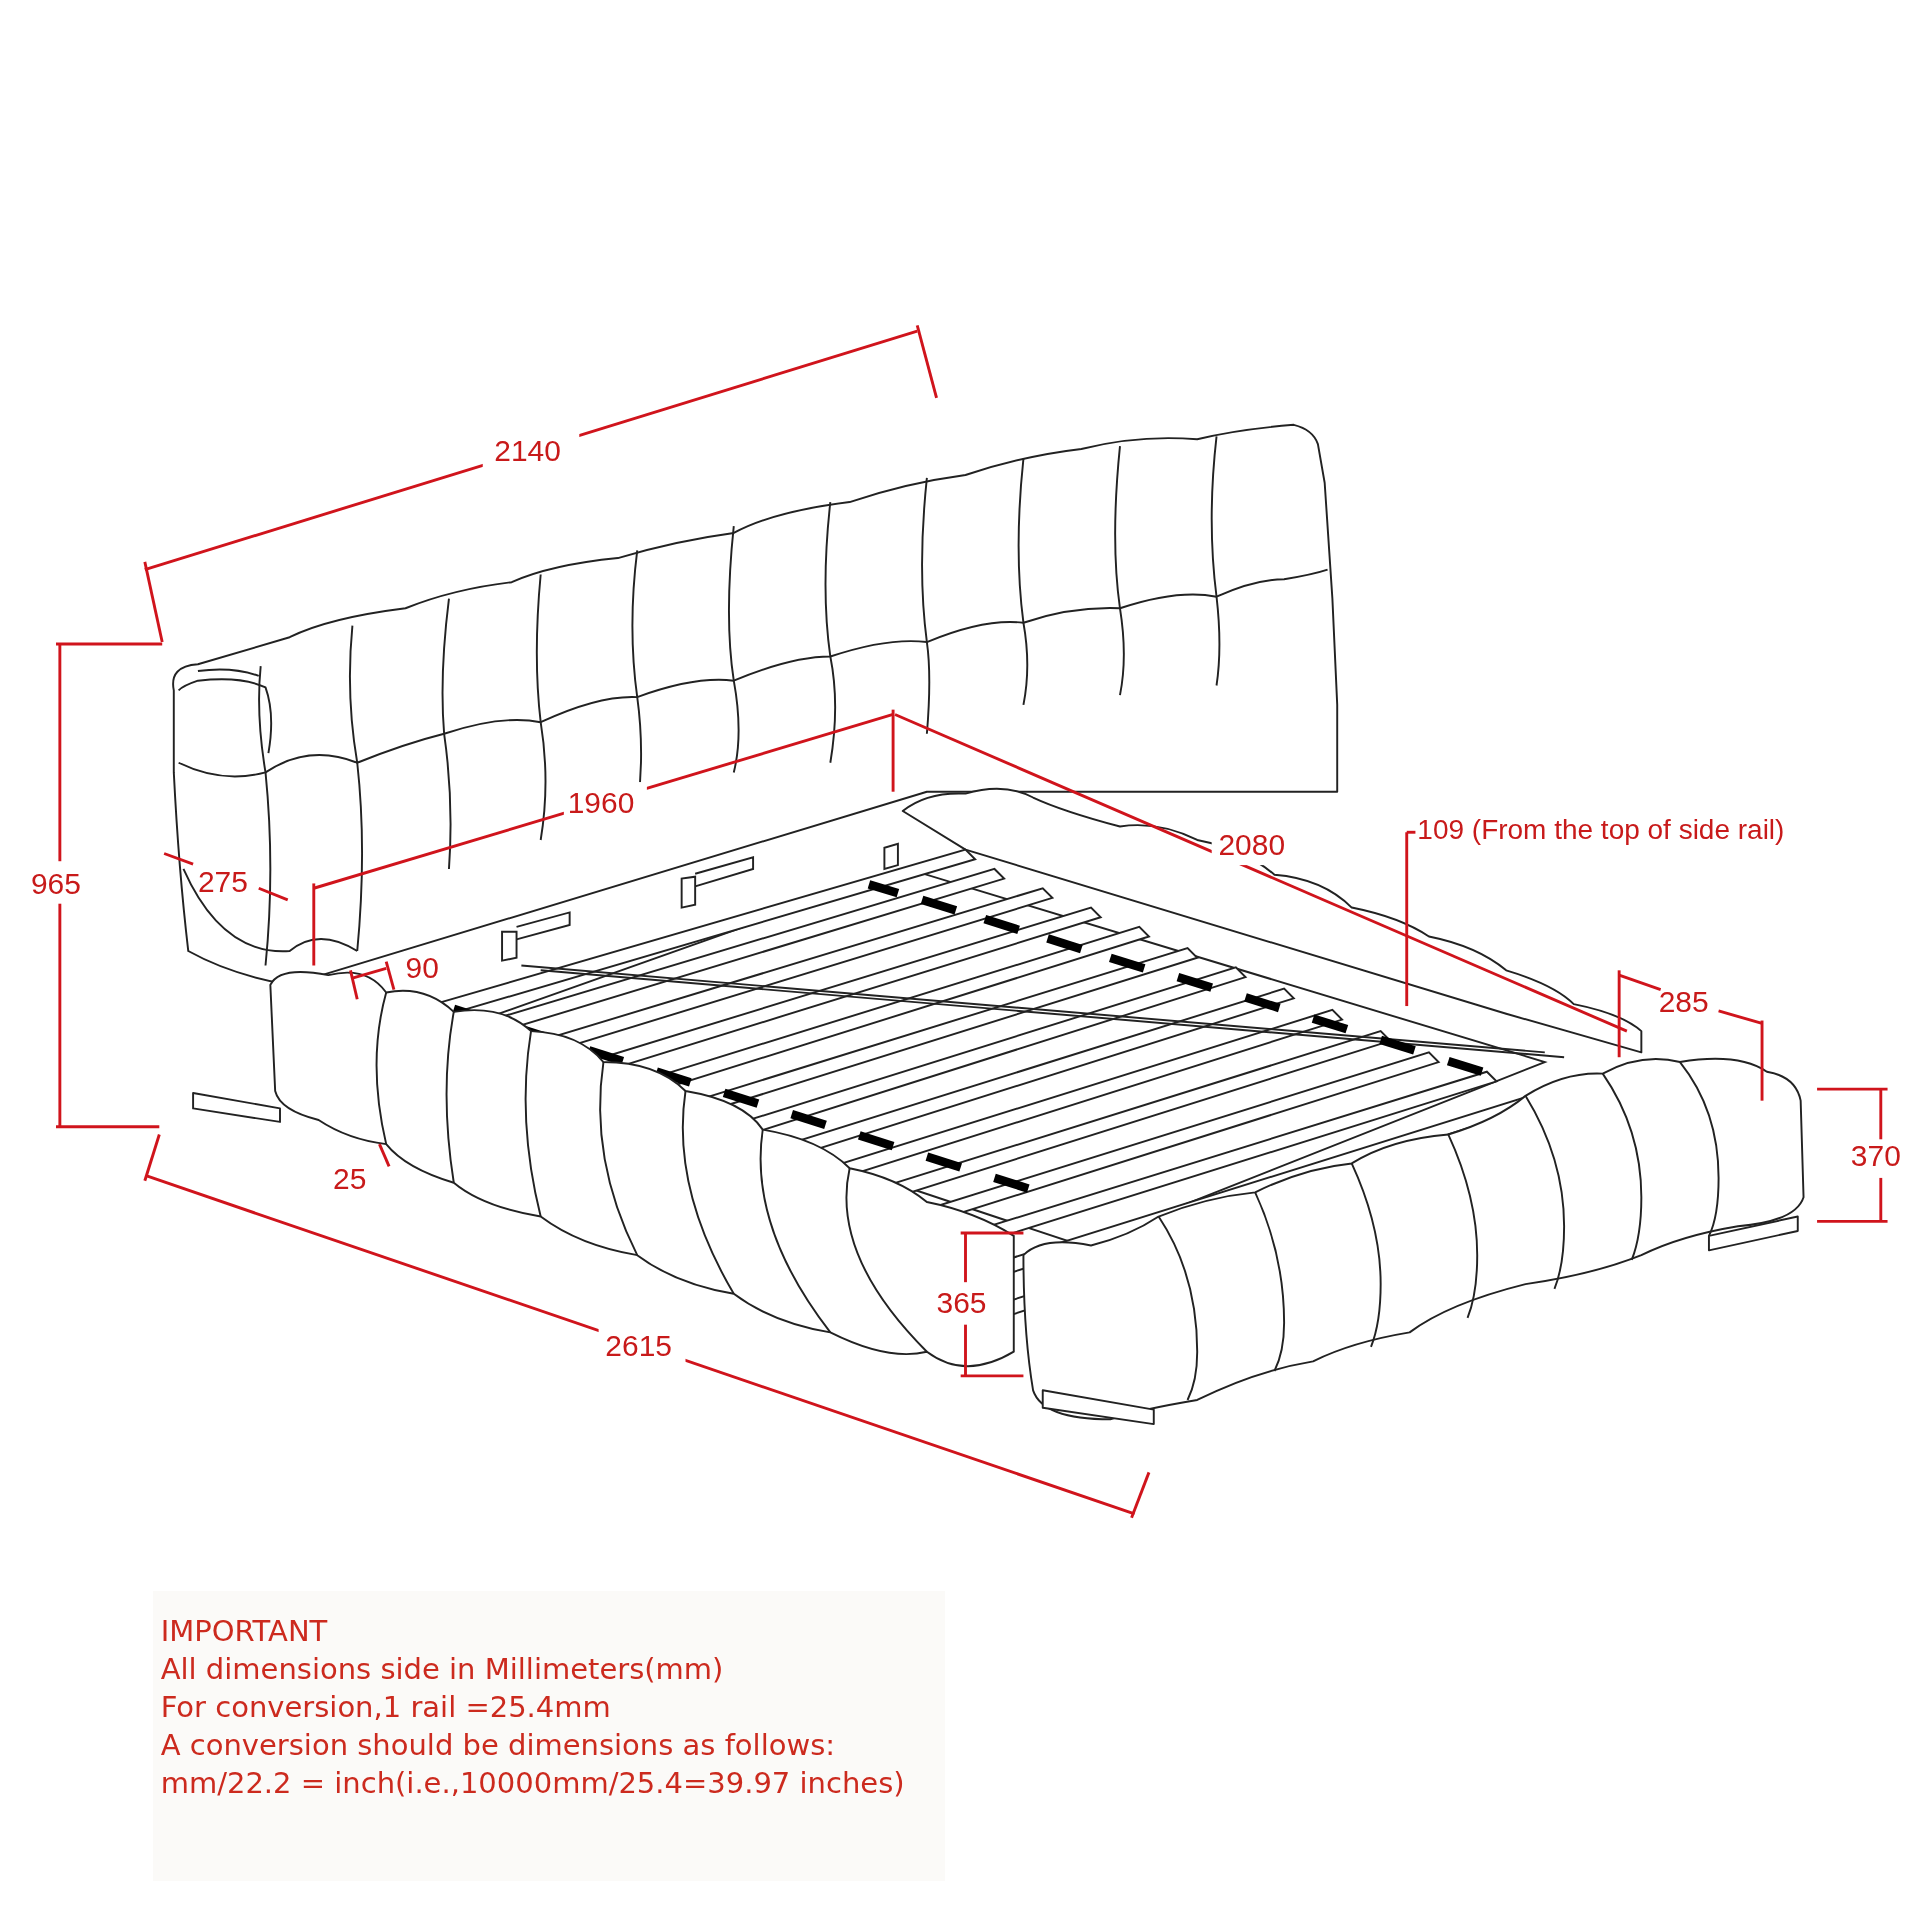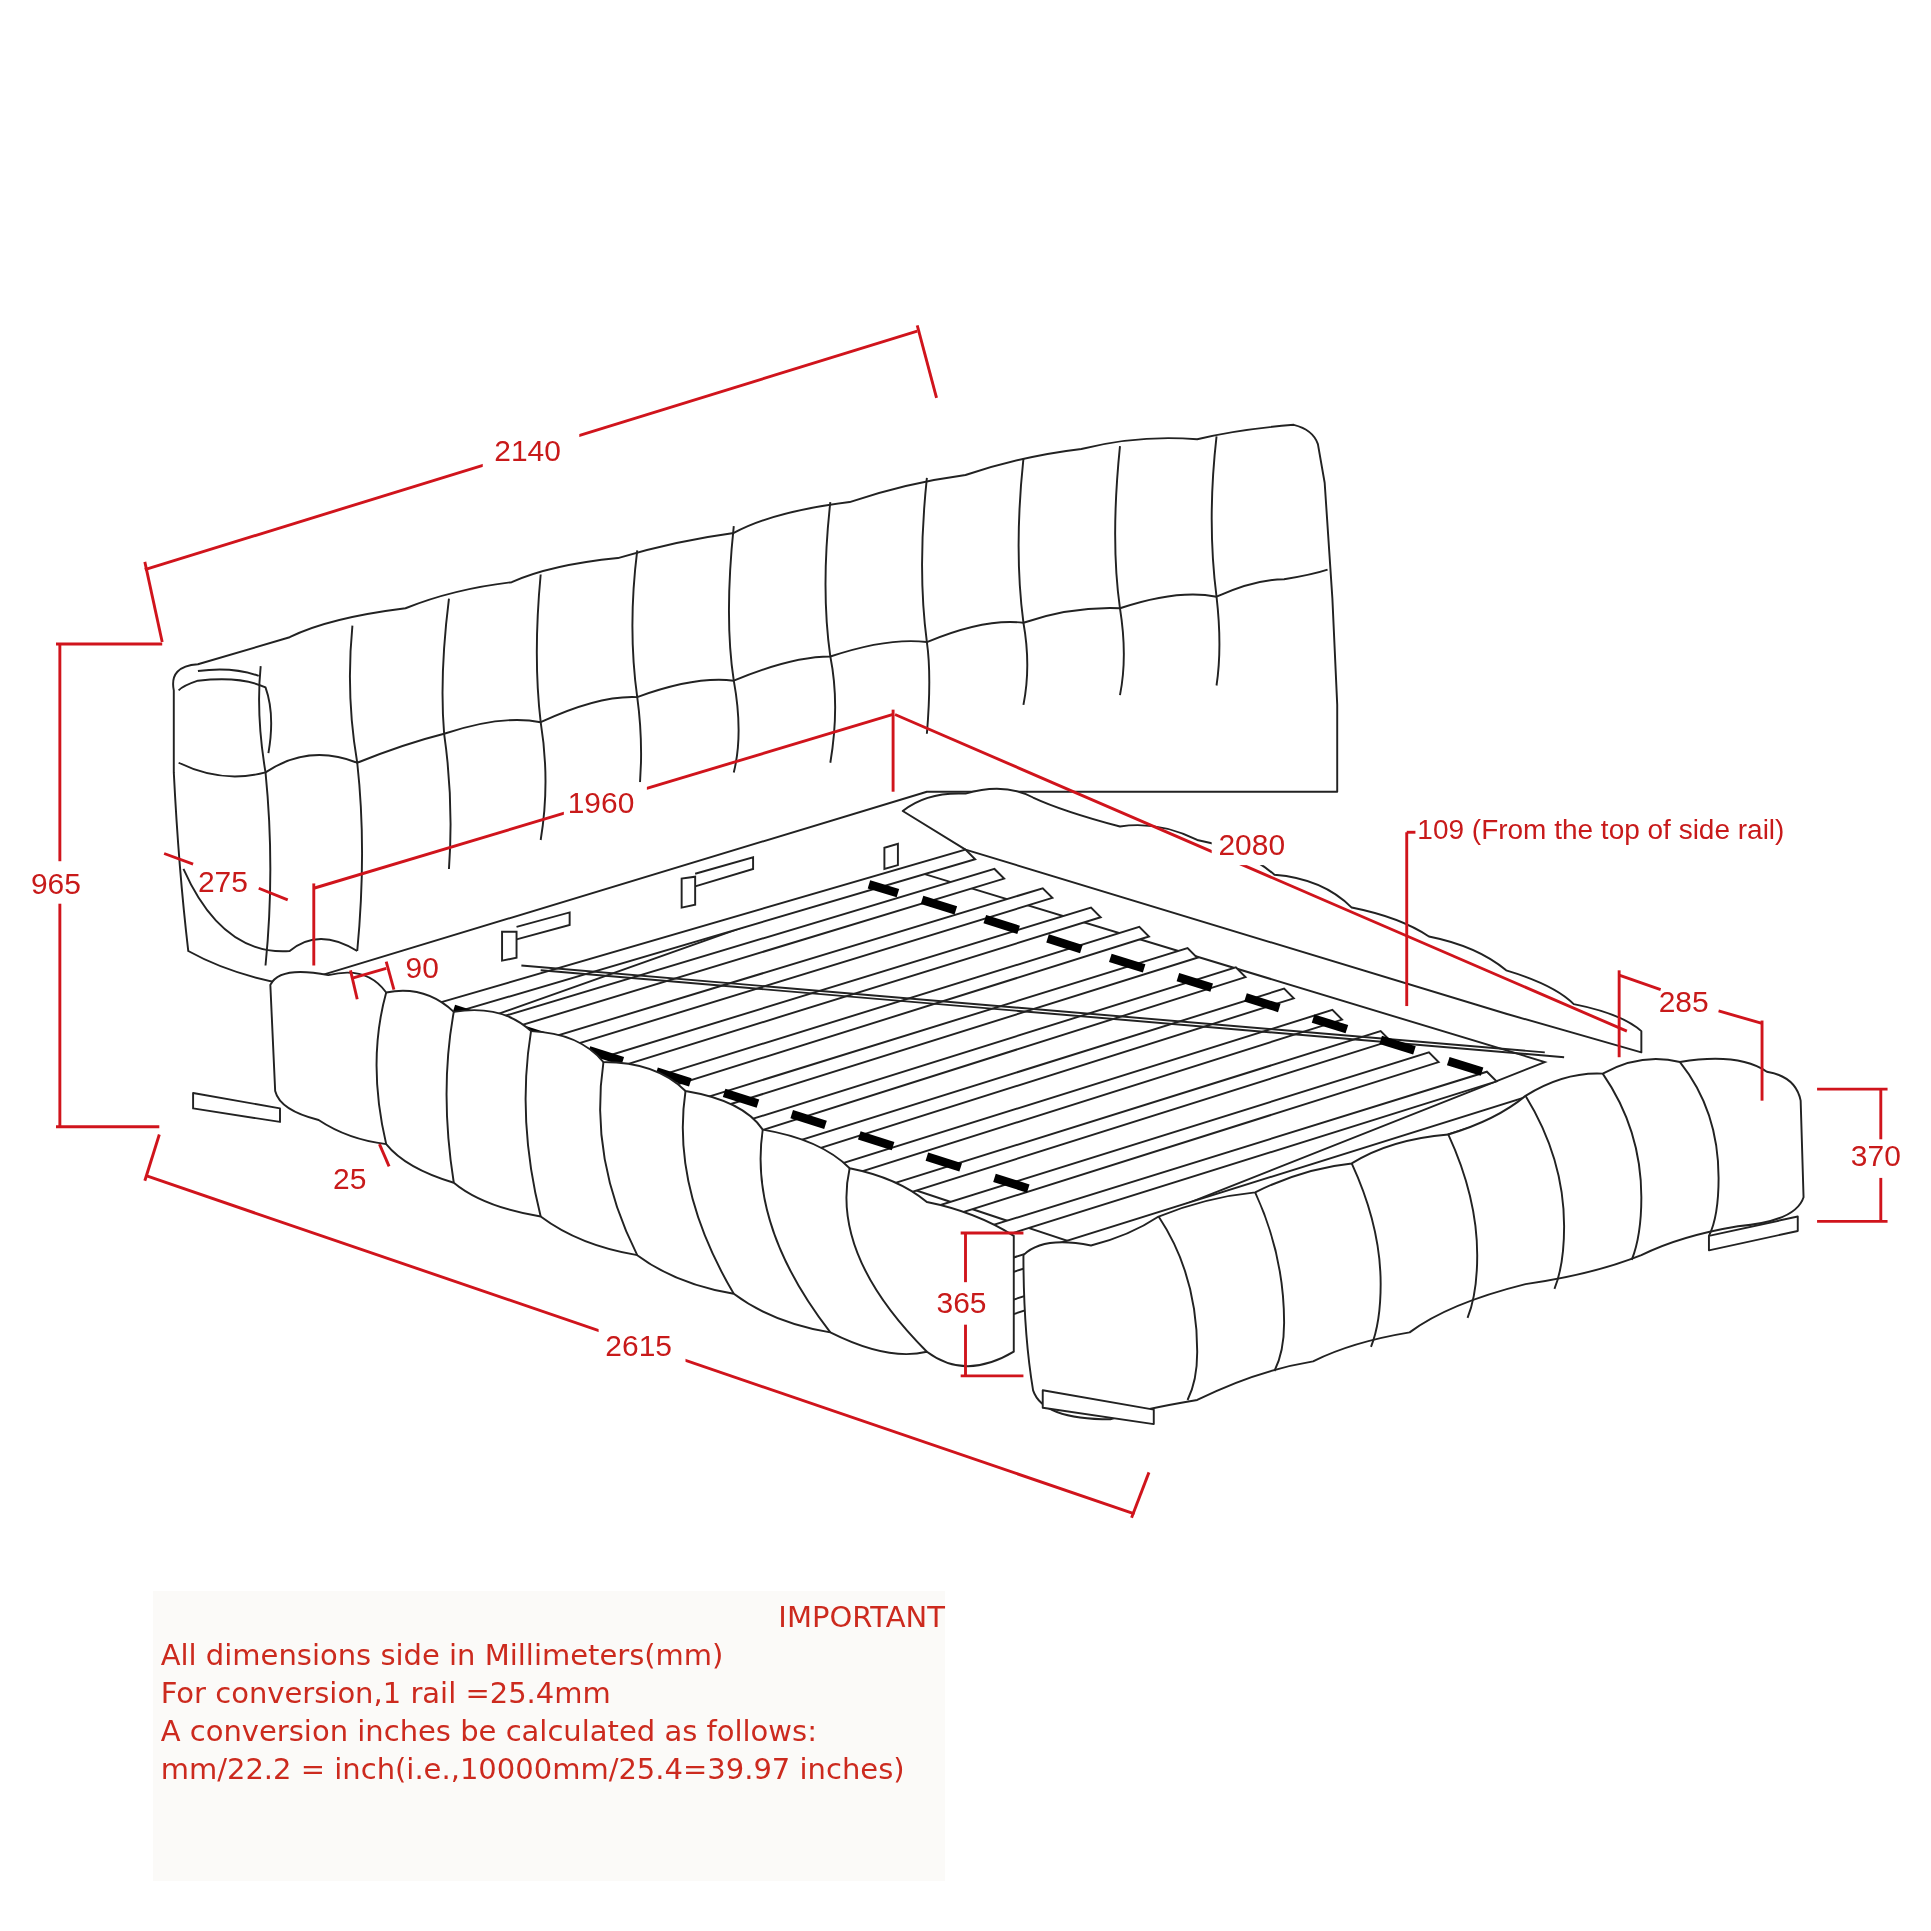--- a/index.html
+++ b/index.html
@@ -6,21 +6,21 @@
   body { width: 1931px; height: 1931px; position: relative; overflow: hidden; font-family: "Liberation Sans", sans-serif; }
   #diagram { position: absolute; left: 0; top: 0; width: 1931px; height: 1931px; }
   .outline { fill: #ffffff; stroke: #222222; stroke-width: 2; stroke-linejoin: round; }
   .thin { fill: none; stroke: #222222; stroke-width: 2; }
   .slat { fill: #ffffff; stroke: #222222; stroke-width: 2; }
   .strap { stroke: #000000; stroke-width: 9; }
   .dim { stroke: #d0141c; stroke-width: 3; fill: none; }
   .dimtext { fill: #c81a1a; font-family: "Liberation Sans", sans-serif; font-size: 31px; }
   #note { position: absolute; left: 153px; top: 1591px; width: 792px; height: 290px; background: #fbfaf8; }
   #note .line { color: #cc2a1e; font-family: "DejaVu Sans", sans-serif; font-size: 29px; line-height: 38px; padding-left: 7.7px; white-space: nowrap; }
-  #note .line:first-child { margin-top: 7px; text-align: right; }
+  #note .line:first-child { margin-top: 21px; }
 </style>
 </head>
 <body>
 
 <svg id="diagram" viewBox="0 0 2000 2000" xmlns="http://www.w3.org/2000/svg">
 
   <g>
 
     <path class="outline" d="M180 715 Q175 690 205 688 L300 660 Q340 640 420 630 Q470 610 530 603 Q570 585 640 578 Q700 560 760 552 Q800 530 880 520 Q940 500 1000 492 Q1060 472 1120 465 Q1180 450 1240 455 Q1280 445 1340 440 Q1360 445 1365 460 L1372 500 L1380 620 L1385 730 L1385 820 L960 820 L300 1020 Q240 1010 195 985 Q185 900 180 800 Z"></path>
 
@@ -213,16 +213,16 @@
       <rect x="620" y="1372" width="90" height="44" fill="#ffffff"></rect>
       <text class="dimtext" x="627" y="1404">2615</text>
     </g>
   </g>
 </svg>
 
 <div id="note">
   <div class="line">IMPORTANT</div>
   <div class="line">All dimensions side in Millimeters(mm)</div>
   <div class="line">For conversion,1 rail =25.4mm</div>
-  <div class="line">A conversion inches be calculated as follows:</div>
+  <div class="line">A conversion should be dimensions as follows:</div>
   <div class="line">mm/22.2 = inch(i.e.,10000mm/25.4=39.97 inches)</div>
 </div>
 
 
 </body></html>

